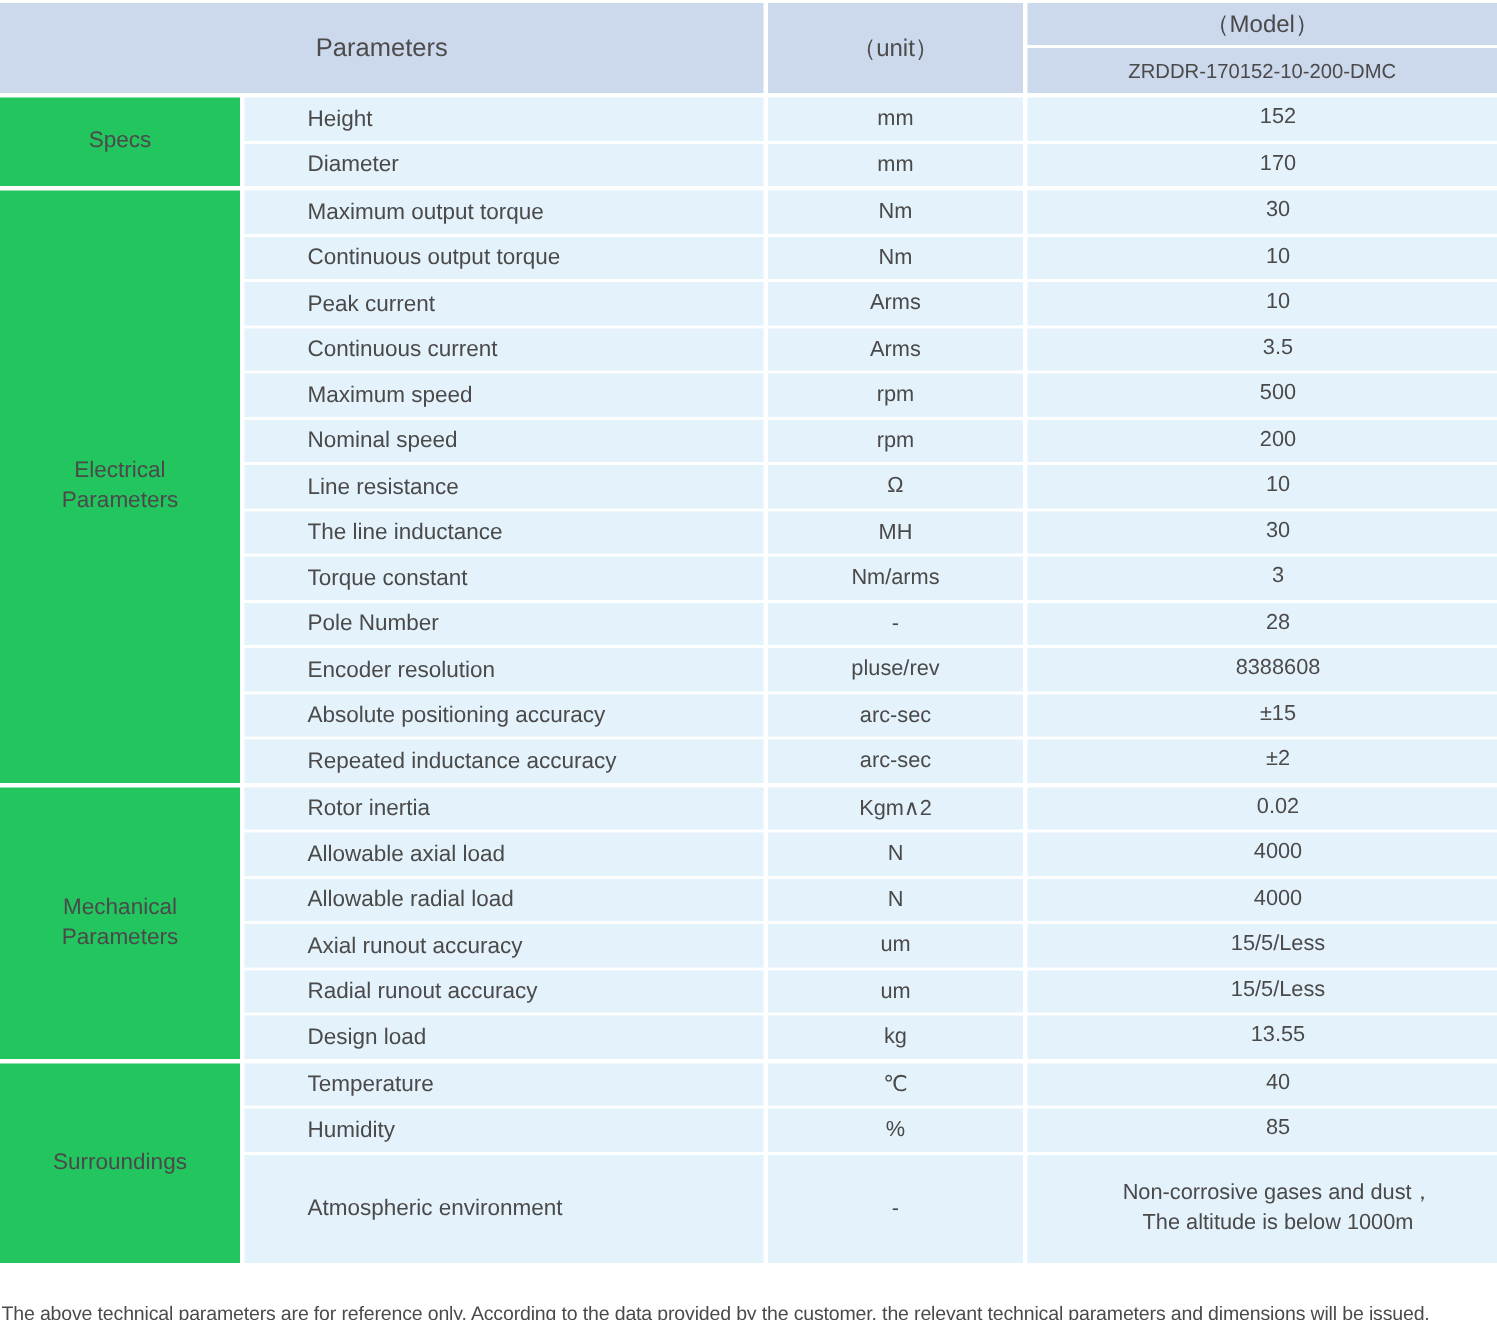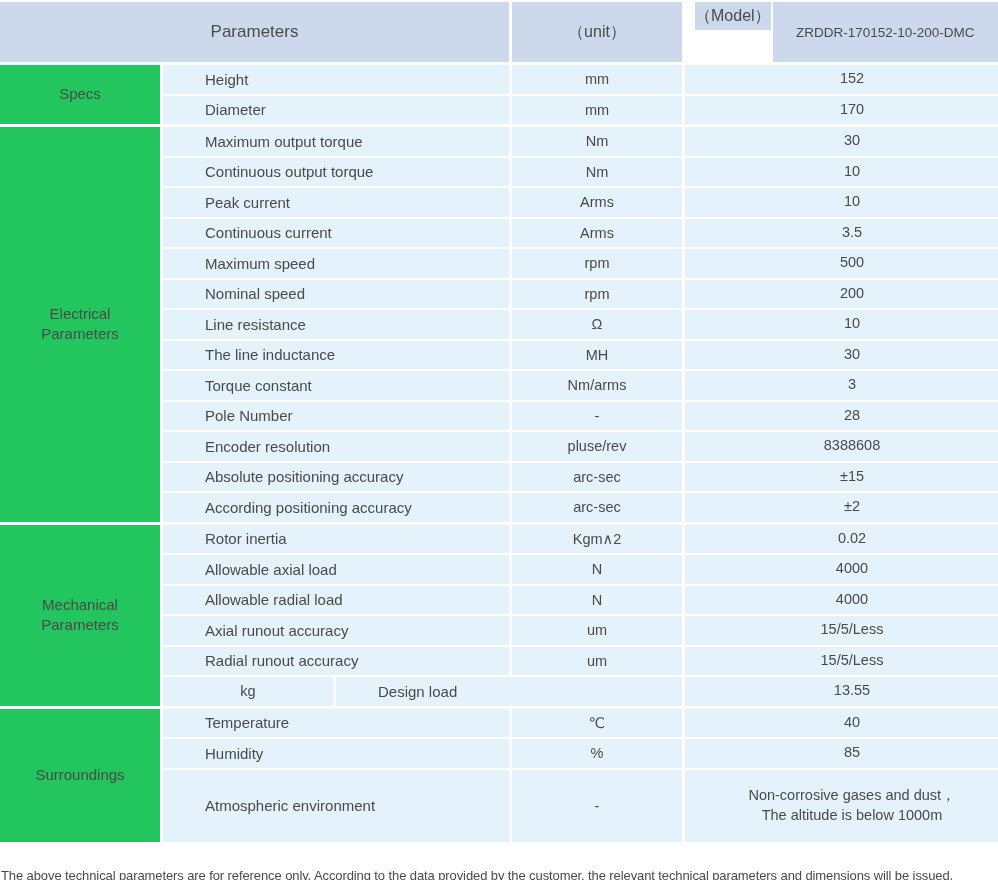--- a/index.html
+++ b/index.html
@@ -15,21 +15,21 @@
 
   
   .header-row { display: flex; gap: 3px; height: 60px; }
   .hcell {
     background: #ccd8ec;
     display: flex; align-items: center; justify-content: center;
     color: #4c4c4c;
   }
   .h-params { width: 509px; font-size: 17px; }
   .h-unit   { width: 170px; font-size: 16px; }
-  .h-model  { flex: 1; display: flex; flex-direction: row; gap: 2px; background: transparent; margin-left: 10px; }
+  .h-model  { flex: 1; display: flex; flex-direction: column; gap: 2px; background: transparent; }
   .h-model-top    { height: 28px; background: #ccd8ec; display: flex; align-items: center; justify-content: center; font-size: 16px; }
   .h-model-bottom { flex: 1; background: #ccd8ec; display: flex; align-items: center; justify-content: center; font-size: 13.5px; }
 
   
   .section { display: flex; gap: 3px; }
   .group-cell {
     width: 160px;
     background: #22c55e;
     display: flex; align-items: center; justify-content: center;
     text-align: center;
@@ -149,21 +149,21 @@
           <div class="cell param">Encoder resolution</div>
           <div class="cell unit">pluse/rev</div>
           <div class="cell value">8388608</div>
         </div>
         <div class="row">
           <div class="cell param">Absolute positioning accuracy</div>
           <div class="cell unit">arc-sec</div>
           <div class="cell value">±15</div>
         </div>
         <div class="row">
-          <div class="cell param">According positioning accuracy</div>
+          <div class="cell param">Repeated inductance accuracy</div>
           <div class="cell unit">arc-sec</div>
           <div class="cell value">±2</div>
         </div>
       </div>
     </div>
 
     <div class="section">
       <div class="group-cell">Mechanical
 Parameters</div>
       <div class="rows">
@@ -186,22 +186,22 @@
           <div class="cell param">Axial runout accuracy</div>
           <div class="cell unit">um</div>
           <div class="cell value">15/5/Less</div>
         </div>
         <div class="row">
           <div class="cell param">Radial runout accuracy</div>
           <div class="cell unit">um</div>
           <div class="cell value">15/5/Less</div>
         </div>
         <div class="row">
+          <div class="cell param">Design load</div>
           <div class="cell unit">kg</div>
-          <div class="cell param">Design load</div>
           <div class="cell value">13.55</div>
         </div>
       </div>
     </div>
 
     <div class="section">
       <div class="group-cell">Surroundings</div>
       <div class="rows">
         <div class="row">
           <div class="cell param">Temperature</div>

